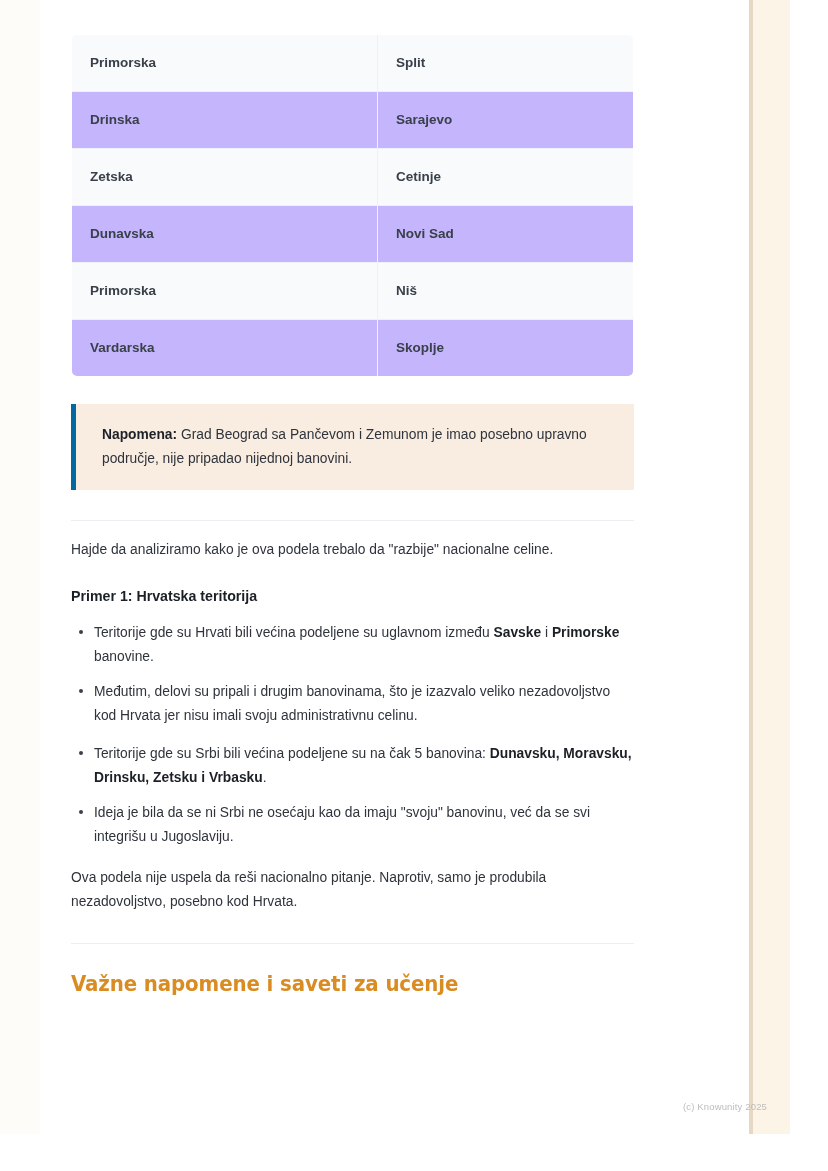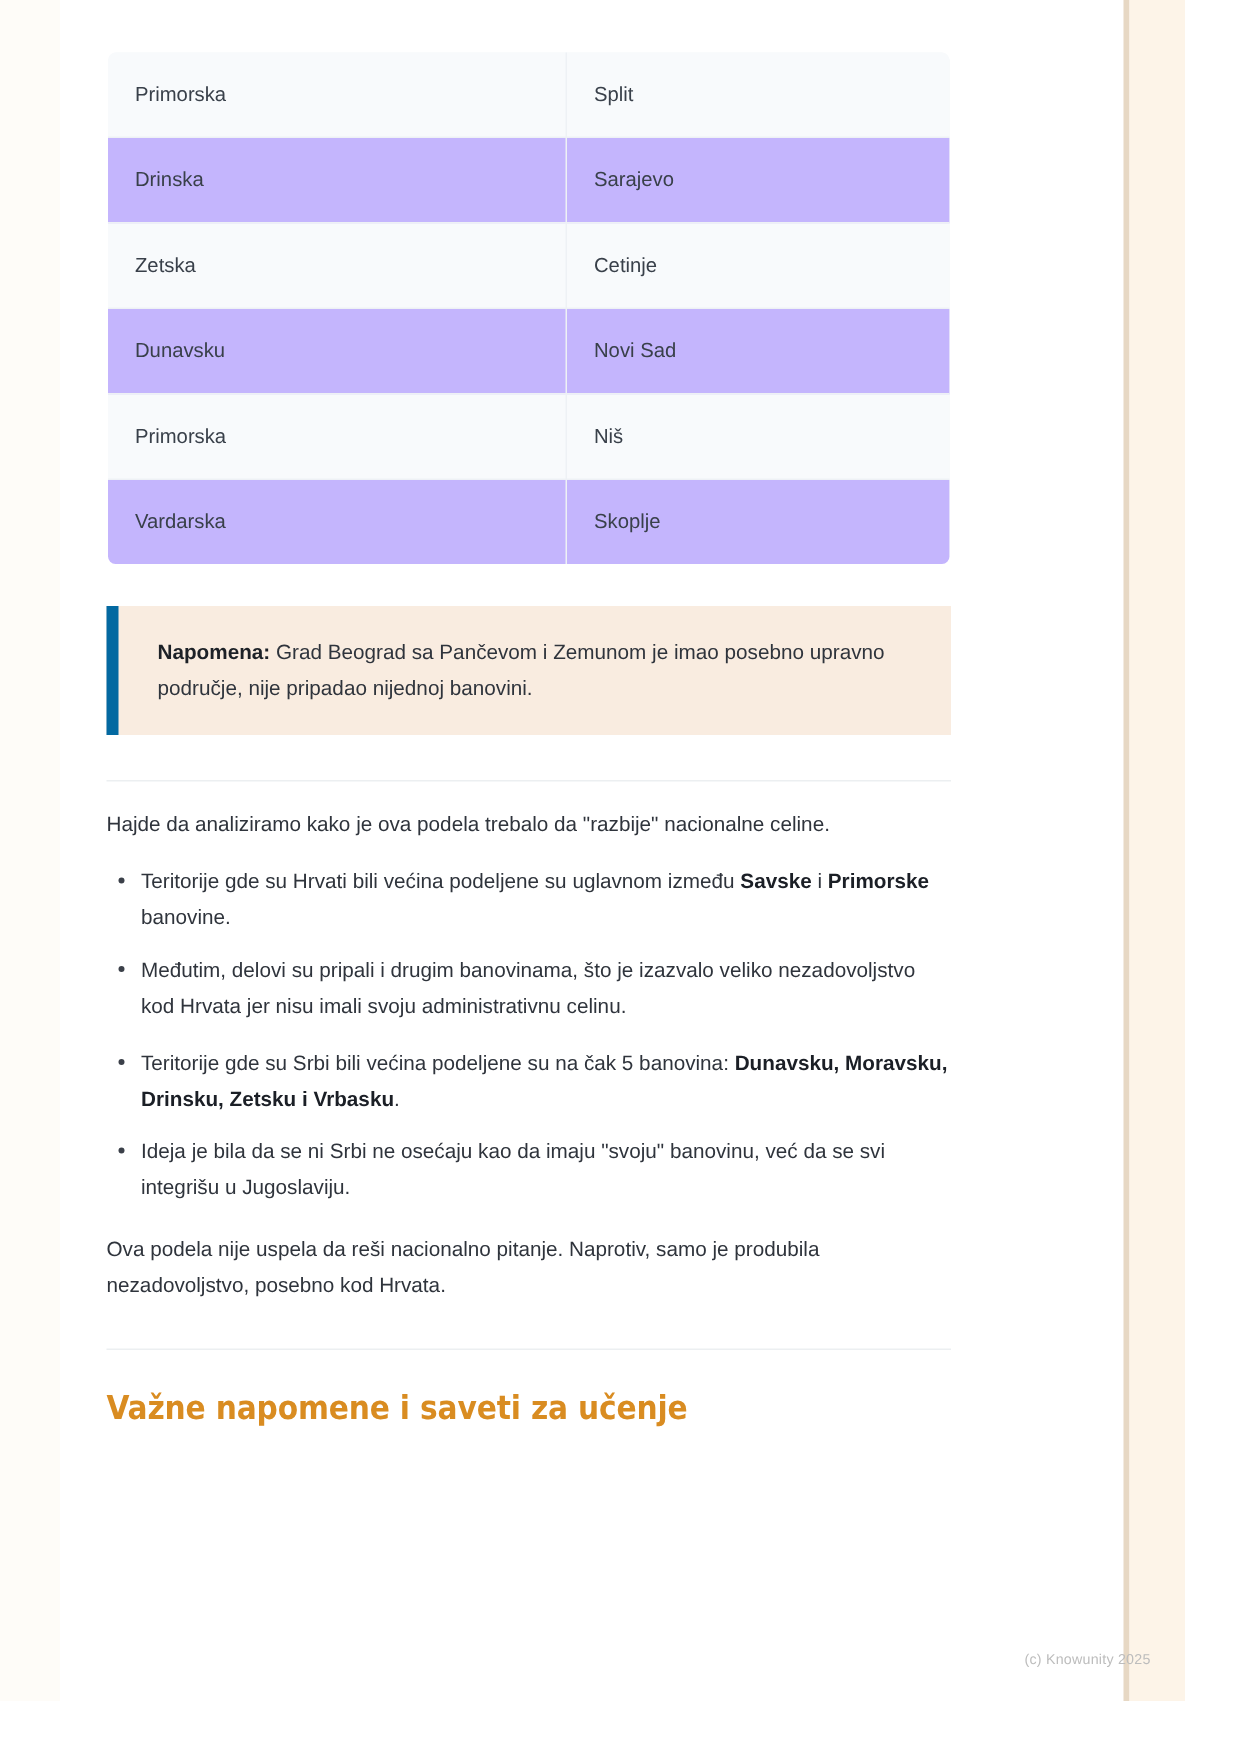--- a/index.html
+++ b/index.html
@@ -76,39 +76,40 @@
 
   
   .data-table {
     border-collapse: collapse;
     width: 563px;
     margin-top: 34px;
     border: 1px solid #eceff3;
     border-radius: 6px;
     overflow: hidden;
     table-layout: fixed;
+    font-weight: bold;
   }
   .data-table td {
     font-size: 13.5px;
     color: #39404a;
     padding: 17px 0 17px 18px;
     border: 1px solid #eef1f5;
     line-height: 1.4;
     vertical-align: middle;
     height: 22px;
   }
   .data-table td.col-city { width: 237px; }
   .data-table tr.odd td { background: #f8fafc; }
   .data-table tr.even td { background: #c4b5fd; }
 
   
   .note {
     margin-top: 27px;
     background: #f9ece0;
-    border-left: 8px solid #0369a1;
+    border-left: 5px solid #0369a1;
     padding: 19px 22px 20px 26px;
     box-sizing: border-box;
     width: 563px;
   }
   .note p {
     margin: 0;
     font-size: 13.8px;
     line-height: 1.72;
     color: #2f343c;
   }
@@ -216,21 +217,21 @@
         </tr>
         <tr class="even">
           <td>Drinska</td>
           <td class="col-city">Sarajevo</td>
         </tr>
         <tr class="odd">
           <td>Zetska</td>
           <td class="col-city">Cetinje</td>
         </tr>
         <tr class="even">
-          <td>Dunavsku</td>
+          <td>Dunavska</td>
           <td class="col-city">Novi Sad</td>
         </tr>
         <tr class="odd">
           <td>Primorska</td>
           <td class="col-city">Niš</td>
         </tr>
         <tr class="even">
           <td>Vardarska</td>
           <td class="col-city">Skoplje</td>
         </tr>
@@ -239,20 +240,21 @@
 
     <div class="note">
       <p><strong>Napomena:</strong><span> Grad Beograd sa Pančevom i Zemunom je imao posebno upravno područje, nije pripadao nijednoj banovini.</span></p>
     </div>
 
     <div class="divider"></div>
 
 
     <p class="body-text">Hajde da analiziramo kako je ova podela trebalo da "razbije" nacionalne celine.</p>
 
+    <h3 class="sub-title">Primer 1: Hrvatska teritorija</h3>
 
     <ul class="bullets">
       <li>
         <span class="bullet-dot"></span>
         <span>Teritorije gde su Hrvati bili većina podeljene su uglavnom između </span><strong>Savske</strong><span> i </span><strong>Primorske</strong><span> banovine.</span>
       </li>
       <li>
         <span class="bullet-dot"></span>
         <span>Međutim, delovi su pripali i drugim banovinama, što je izazvalo veliko nezadovoljstvo kod Hrvata jer nisu imali svoju administrativnu celinu.</span>
       </li>

